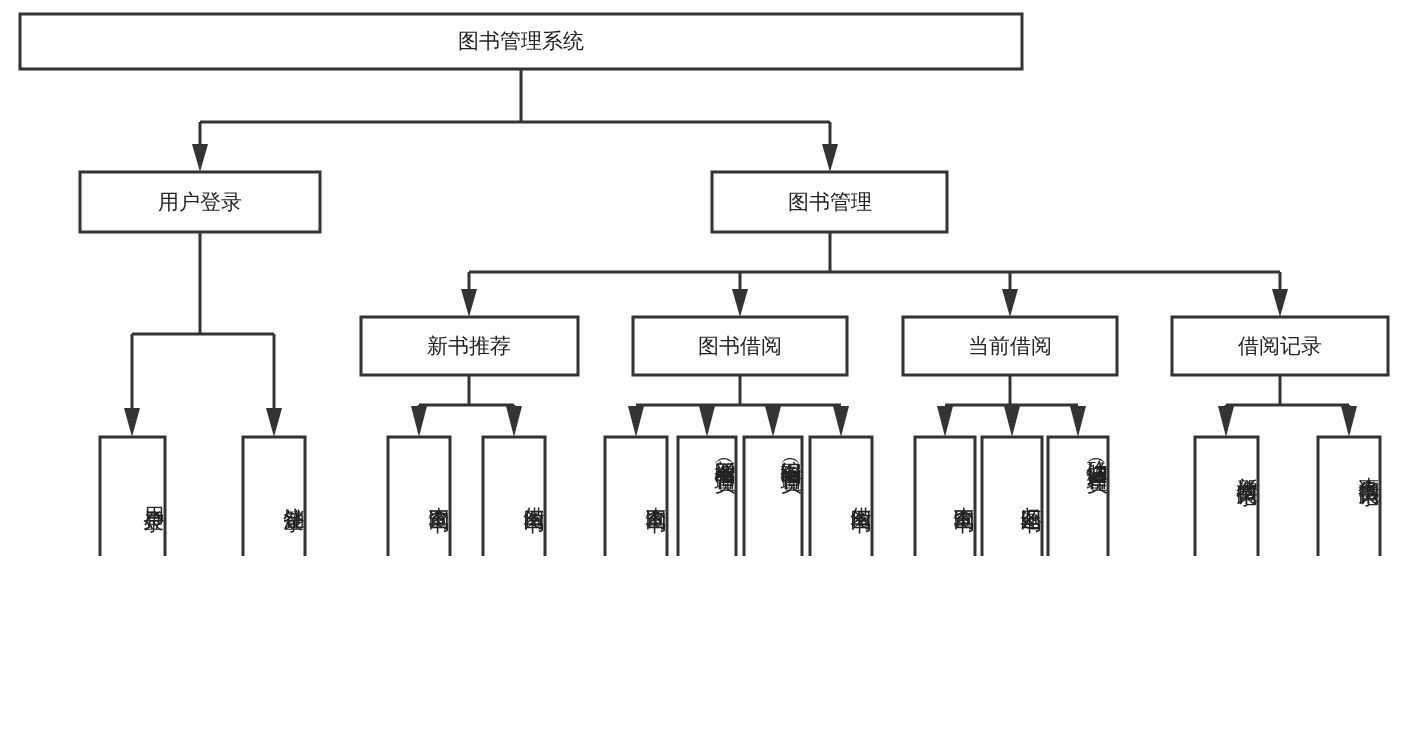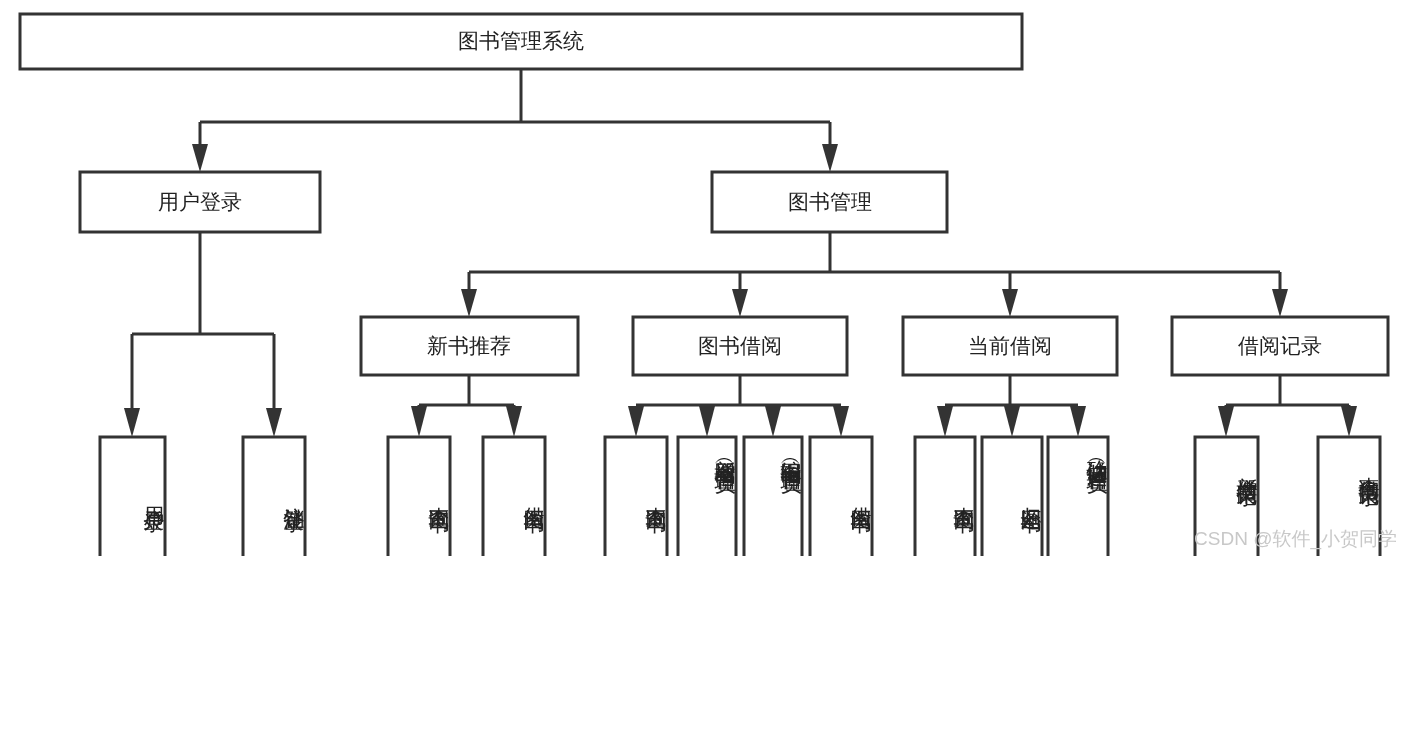--- a/index.html
+++ b/index.html
@@ -178,14 +178,13 @@
   <div class="node-label-v" style="left:605px; top:490px; width:62px;">查询图书</div>
   <div class="node-label-v" style="left:678px; top:443px; width:58px;">新增图书（管理员）</div>
   <div class="node-label-v" style="left:744px; top:443px; width:58px;">编辑图书（管理员）</div>
   <div class="node-label-v" style="left:810px; top:490px; width:62px;">借阅图书</div>
   <div class="node-label-v" style="left:915px; top:490px; width:60px;">查询图书</div>
   <div class="node-label-v" style="left:982px; top:490px; width:60px;">归还图书</div>
   <div class="node-label-v" style="left:1048px;top:443px; width:60px;">确认归还（管理员）</div>
   <div class="node-label-v" style="left:1195px;top:460px; width:63px;">新增借阅记录</div>
   <div class="node-label-v" style="left:1318px;top:460px; width:62px;">查询借阅记录</div>
 
-  <div class="watermark">CSDN @软件_小贺同学</div>
 </div>
 
 </body></html>

